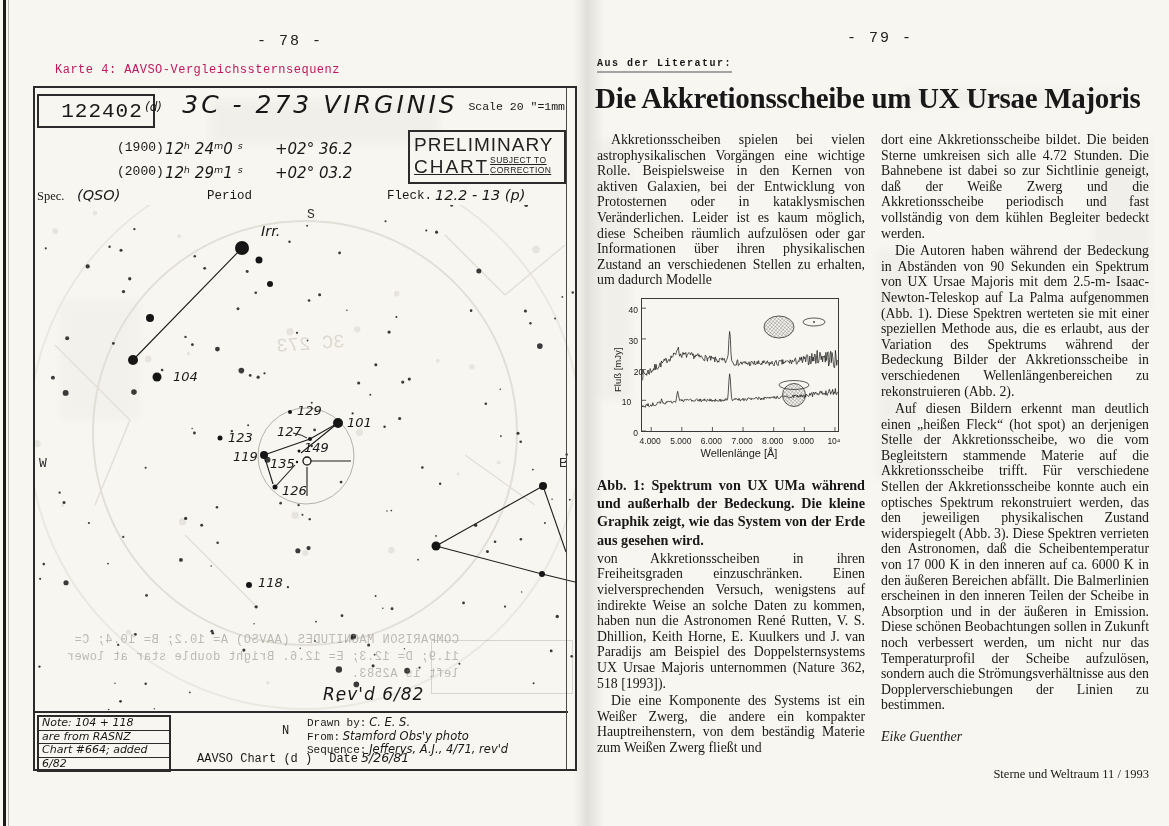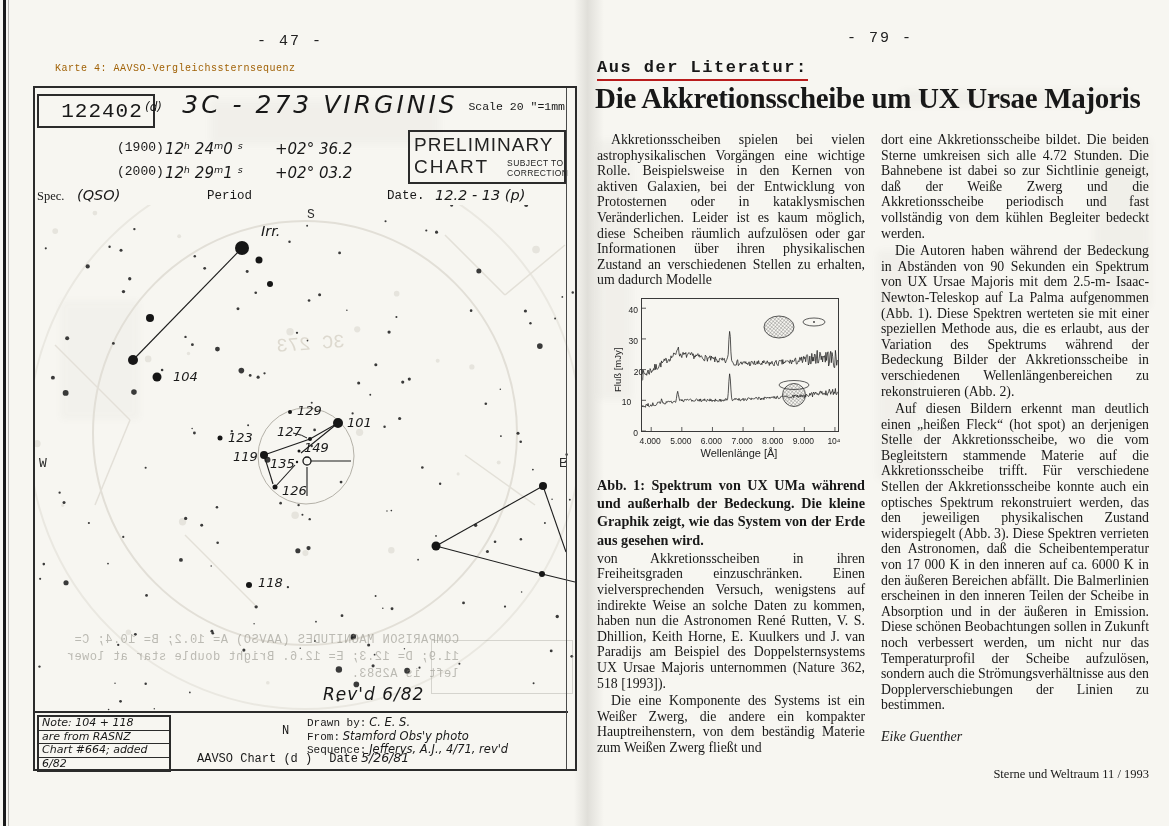--- a/index.html
+++ b/index.html
@@ -10,57 +10,57 @@
   .hand{font-family:"DejaVu Sans",sans-serif;font-style:italic;}
   .abs{position:absolute;}
   
   .edge-left{position:absolute;left:3px;top:0;width:3px;height:826px;background:#1a1a1a;}
   .edge-left2{position:absolute;left:8px;top:0;width:1px;height:826px;background:#b7b5af;}
   .spine{position:absolute;left:574px;top:0;width:30px;height:826px;
          background:linear-gradient(90deg,rgba(120,118,110,0) 0%,rgba(120,118,110,.18) 45%,rgba(120,118,110,0) 100%);}
   .smudge{position:absolute;background:#8a8880;filter:blur(3px);border-radius:4px;}
   
   .pagenum{font-size:15px;letter-spacing:2px;color:#222;}
-  .karte{font-size:10px;color:#a16207;letter-spacing:.5px;}
+  .karte{font-size:12px;color:#be185d;letter-spacing:.5px;}
   .chartbox{position:absolute;left:33px;top:86px;width:540px;height:681px;border:2px solid #2b2b2b;background:transparent;}
   .idbox{position:absolute;left:2px;top:6px;width:102px;height:30px;border:2px solid #2b2b2b;
          display:flex;align-items:center;justify-content:center;font-size:21px;letter-spacing:1px;padding-left:12px;}
   .idsuffix{position:absolute;left:110px;top:12px;font-size:12px;}
   .charttitle{position:absolute;left:145px;top:2px;width:280px;text-align:center;
               font-size:25px;letter-spacing:3px;white-space:nowrap;}
   .scalelabel{position:absolute;right:10px;top:12px;font-size:11.5px;}
   .epochrow{position:absolute;left:0;width:100%;font-size:13px;}
   .epochrow .ep{position:absolute;left:82px;}
   .epochrow .ra{position:absolute;left:130px;font-size:15px;}
   .epochrow .dec{position:absolute;left:240px;font-size:15px;}
   .stamp{position:absolute;left:373px;top:42px;width:158px;height:54px;border:2px solid #2b2b2b;
          font-family:"Liberation Sans",sans-serif;color:#222;padding:2px 4px;box-sizing:border-box;}
   .stamp .l1{font-size:19px;letter-spacing:1px;line-height:22px;}
-  .stamp .l2{display:flex;align-items:flex-end;gap:18px;}
+  .stamp .l2{display:flex;align-items:flex-start;gap:1px;text-decoration:underline;}
   .stamp .l2 .big{font-size:19px;letter-spacing:2px;}
   .stamp .sub{font-size:8.5px;line-height:9.5px;letter-spacing:.4px;}
   .specrow{position:absolute;left:0;top:101px;width:100%;font-size:12.5px;}
   .specrow .lab{position:absolute;}
   .specrow .val{position:absolute;font-size:14.5px;}
   .fieldsvg{position:absolute;left:0;top:117px;}
   .revd{position:absolute;left:288px;top:596px;font-size:17px;letter-spacing:1px;}
   .hline{position:absolute;left:0;top:623px;width:533px;height:2px;background:#2b2b2b;}
   .vline-right{position:absolute;left:531px;top:0;width:1px;height:100%;background:#4a4a4a;}
   .notebox{position:absolute;left:2px;top:627px;width:130px;border:2px solid #2b2b2b;}
   .notebox .nrow{font-size:11px;line-height:12.5px;padding:0 3px;border-bottom:1px solid #2b2b2b;white-space:nowrap;overflow:hidden;}
   .notebox .nrow:last-child{border-bottom:none;}
   .nlabel{position:absolute;left:247px;top:636px;font-size:12px;}
   .drawnblock{position:absolute;left:272px;top:628px;font-size:11px;line-height:12.5px;white-space:nowrap;}
   .drawnblock .hv{font-size:11.5px;}
   .chartline{position:absolute;left:162px;top:662px;font-size:12px;white-space:nowrap;}
   .ghosttext{position:absolute;left:16px;top:544px;width:408px;transform:scaleX(-1);
              font-size:12px;line-height:17px;color:rgba(138,136,128,.55);letter-spacing:.5px;}
   .ghostbox{position:absolute;left:396px;top:552px;width:140px;height:52px;border:1px solid rgba(150,148,140,.35);}
   
-  .kicker{font-size:17px;font-weight:bold;letter-spacing:1.5px;border-bottom:2px solid #b91c1c;padding-bottom:2px;}
+  .kicker{font-size:10px;font-weight:bold;letter-spacing:1.5px;border-bottom:2px solid #a3a3a3;padding-bottom:2px;}
   .headline{font-size:29px;font-weight:bold;letter-spacing:-.3px;white-space:nowrap;}
   .col{position:absolute;width:268px;font-size:13.8px;line-height:15.6px;text-align:justify;}
   .col p{margin:0 0 0 0;}
   .col p.ind{text-indent:14px;}
   .col p + p{margin-top:2px;}
   .figure{position:relative;width:240px;height:174px;margin:8px 0 6px 16px;}
   .plotframe{position:absolute;left:28px;top:2px;width:196px;height:132px;border:1px solid #3a3a3a;}
   .fig-ylabel{position:absolute;left:-3px;top:96px;transform:rotate(-90deg);transform-origin:left top;
               font-family:"Liberation Sans",sans-serif;font-size:9.5px;color:#222;}
   .fig-xlabel{position:absolute;left:28px;top:150px;width:196px;text-align:center;
@@ -78,21 +78,21 @@
   <div class="edge-left"></div>
   <div class="edge-left2"></div>
   <div class="spine"></div>
   <div class="smudge" style="left:210px;top:100px;width:230px;height:45px;opacity:.05;"></div>
   <div class="smudge" style="left:60px;top:300px;width:80px;height:120px;opacity:.04;"></div>
   <div class="smudge" style="left:900px;top:90px;width:230px;height:16px;opacity:.06;"></div>
   <div class="smudge" style="left:1093px;top:138px;width:58px;height:170px;opacity:.06;"></div>
   <div class="smudge" style="left:877px;top:250px;width:40px;height:230px;opacity:.05;"></div>
   <div class="smudge" style="left:598px;top:140px;width:34px;height:260px;opacity:.05;"></div>
 
-  <div class="abs pagenum mono" style="left:235px;top:33px;width:110px;text-align:center;">- 47 -</div>
+  <div class="abs pagenum mono" style="left:235px;top:33px;width:110px;text-align:center;">- 78 -</div>
   <div class="abs karte mono" style="left:55px;top:63px;">Karte 4: AAVSO-Vergleichssternsequenz</div>
 
   <div class="chartbox">
     <div class="idbox mono">122402</div>
     <div class="idsuffix hand">(d)</div>
     <div class="charttitle hand">3C - 273 VIRGINIS</div>
     <div class="scalelabel mono">Scale 20 "=1mm</div>
 
     <div class="epochrow" style="top:52px;">
       <span class="ep mono">(1900)</span>
@@ -114,21 +114,21 @@
           <span style="display:block;">CORRECTION</span>
         </span>
       </div>
     </div>
 
     <div class="specrow">
       <span class="lab mono" style="left:2px;font-family:Liberation Serif, serif;">Spec.</span>
       <span class="val hand" style="left:42px;top:-2px;">(QSO)</span>
       <span class="lab mono" style="left:172px;">Period</span>
       <span class="val hand" style="left:226px;top:-2px;margin-top:36px;">Irr.</span>
-      <span class="lab mono" style="left:352px;">Date.</span>
+      <span class="lab mono" style="left:352px;">Fleck.</span>
       <span class="val hand" style="left:400px;top:-2px;">12.2 - 13 (p)</span>
     </div>
 
     <svg class="fieldsvg" id="starfield" width="540" height="507" viewBox="0 0 540 507">
         <circle cx="270" cy="228" r="212" fill="none" stroke="#e2dfd7" stroke-width="2"></circle>
         <circle cx="270" cy="228" r="276" fill="none" stroke="#eae8e1" stroke-width="2"></circle>
         <line x1="20" y1="140" x2="95" y2="215" stroke="#e3e0d8" stroke-width="1.5"></line>
         <line x1="95" y1="215" x2="60" y2="300" stroke="#e3e0d8" stroke-width="1.5"></line>
         <line x1="410" y1="30" x2="470" y2="90" stroke="#e3e0d8" stroke-width="1.5"></line>
         <line x1="470" y1="90" x2="530" y2="40" stroke="#e3e0d8" stroke-width="1.5"></line>

